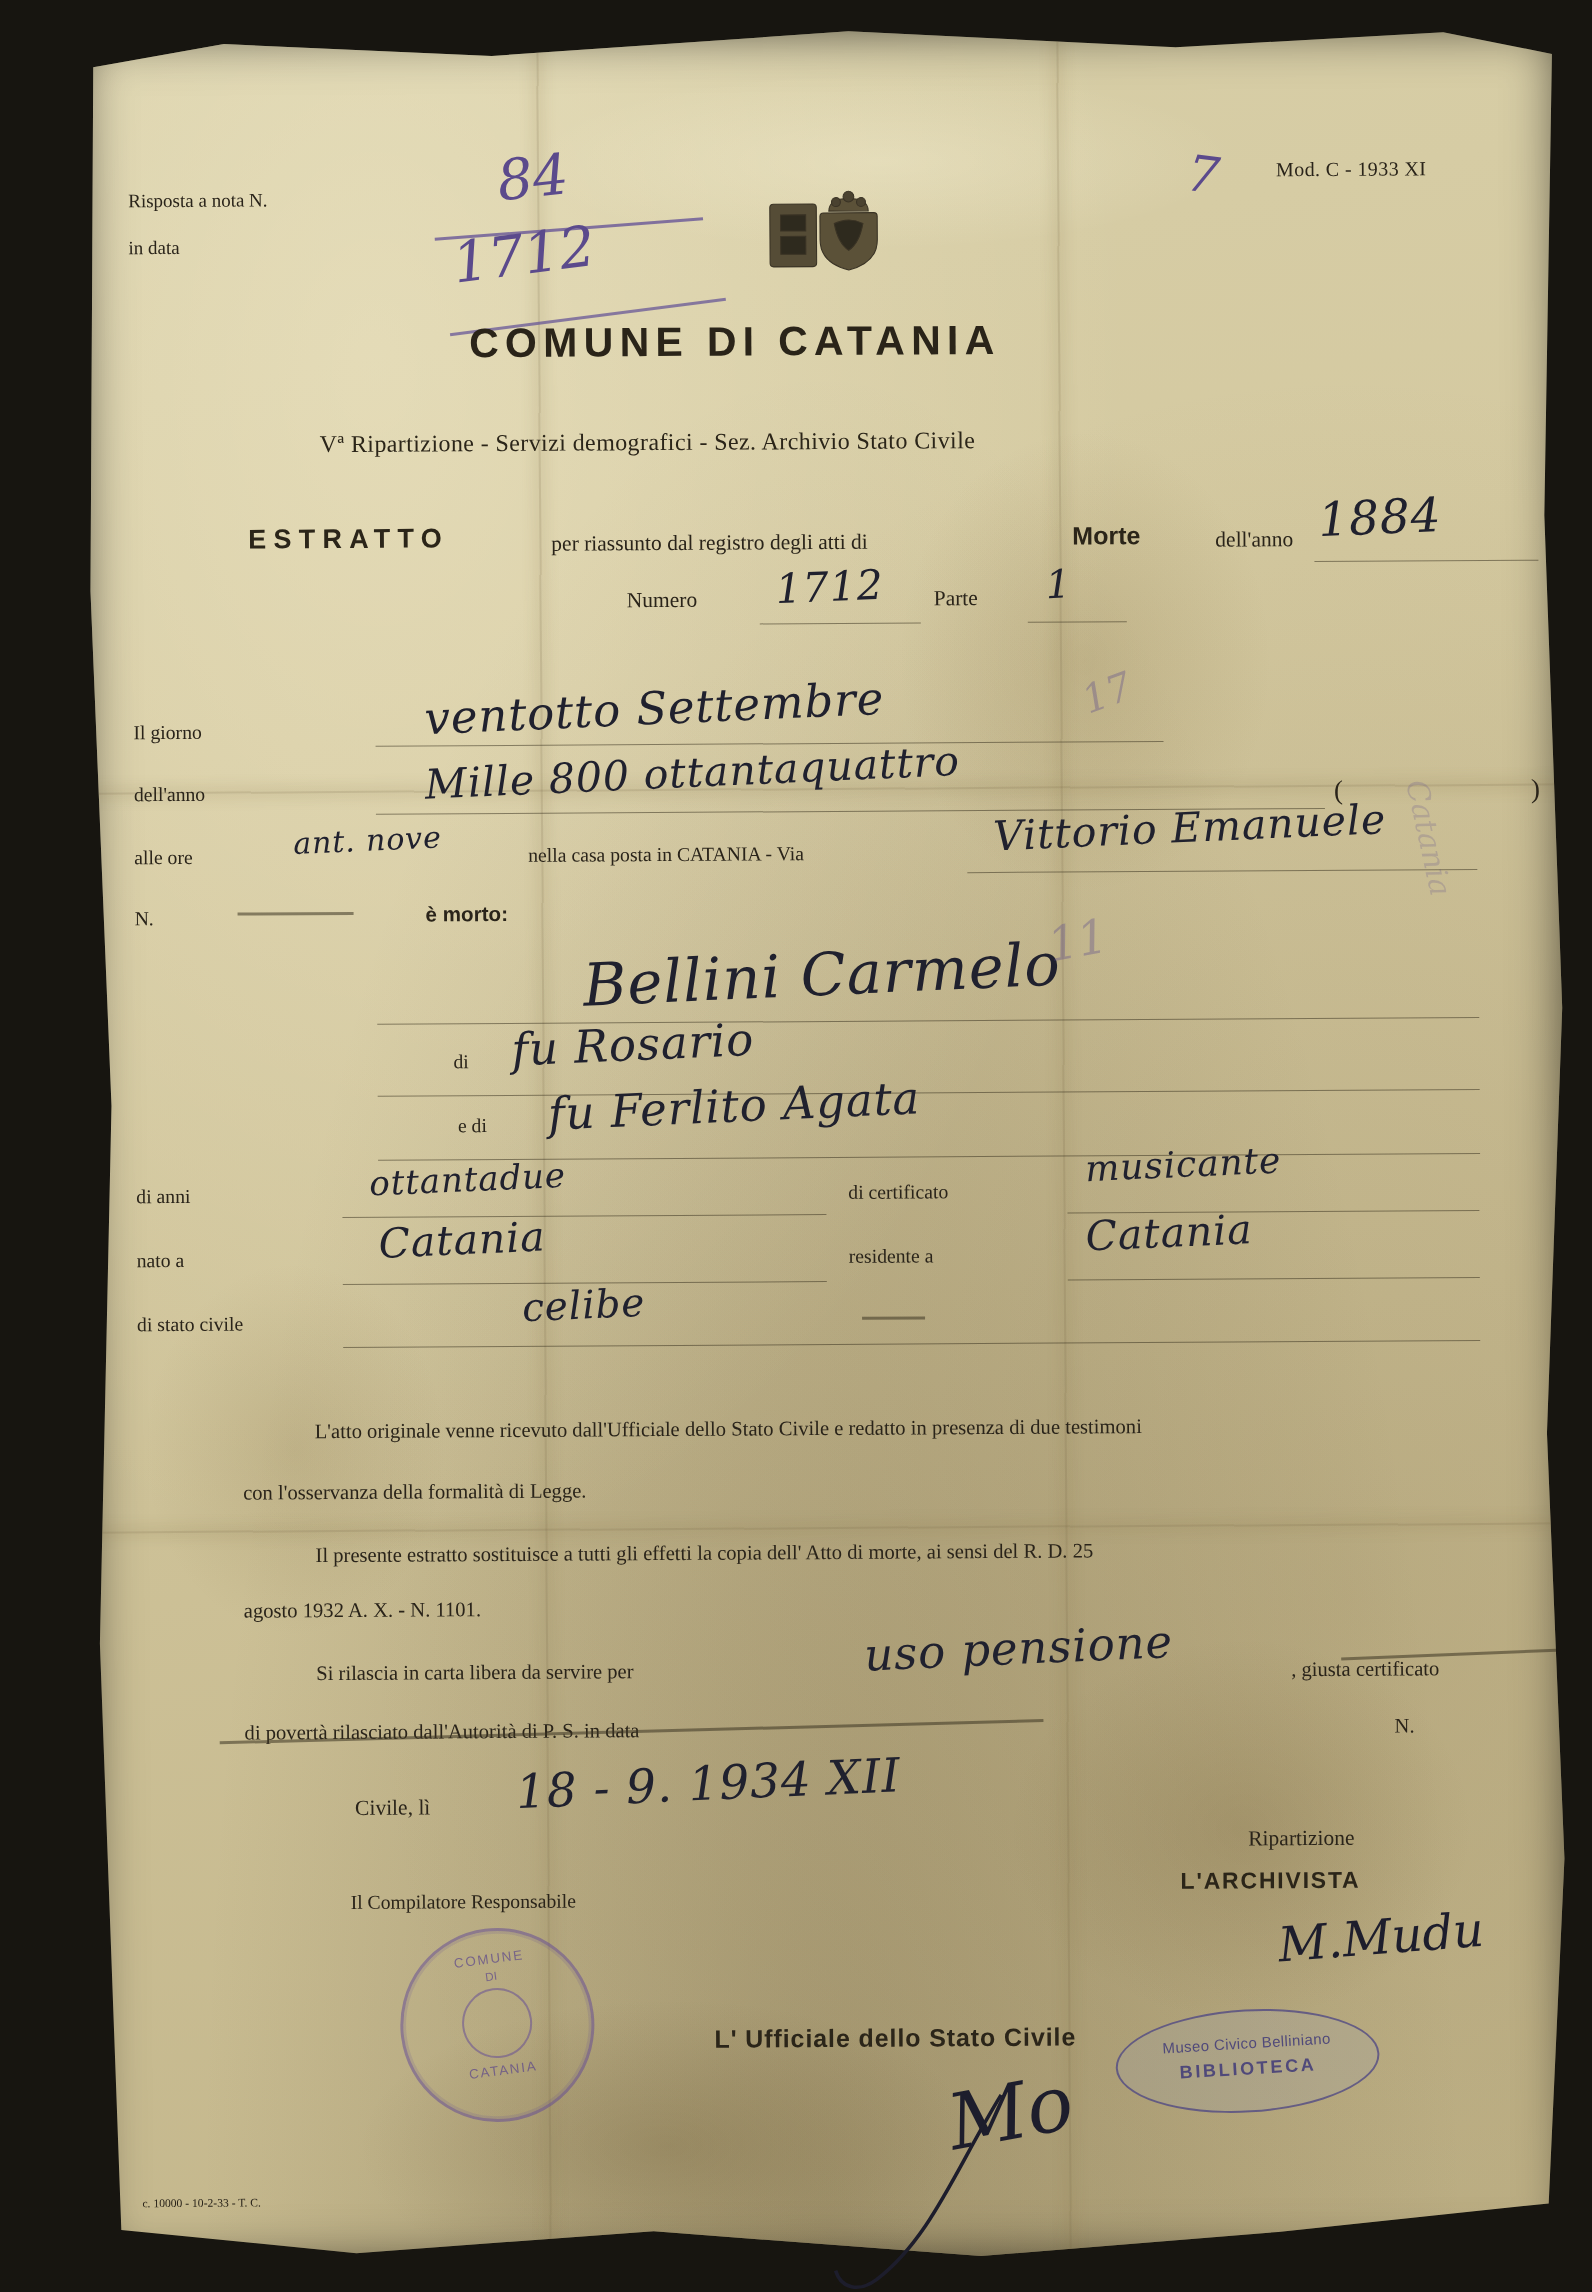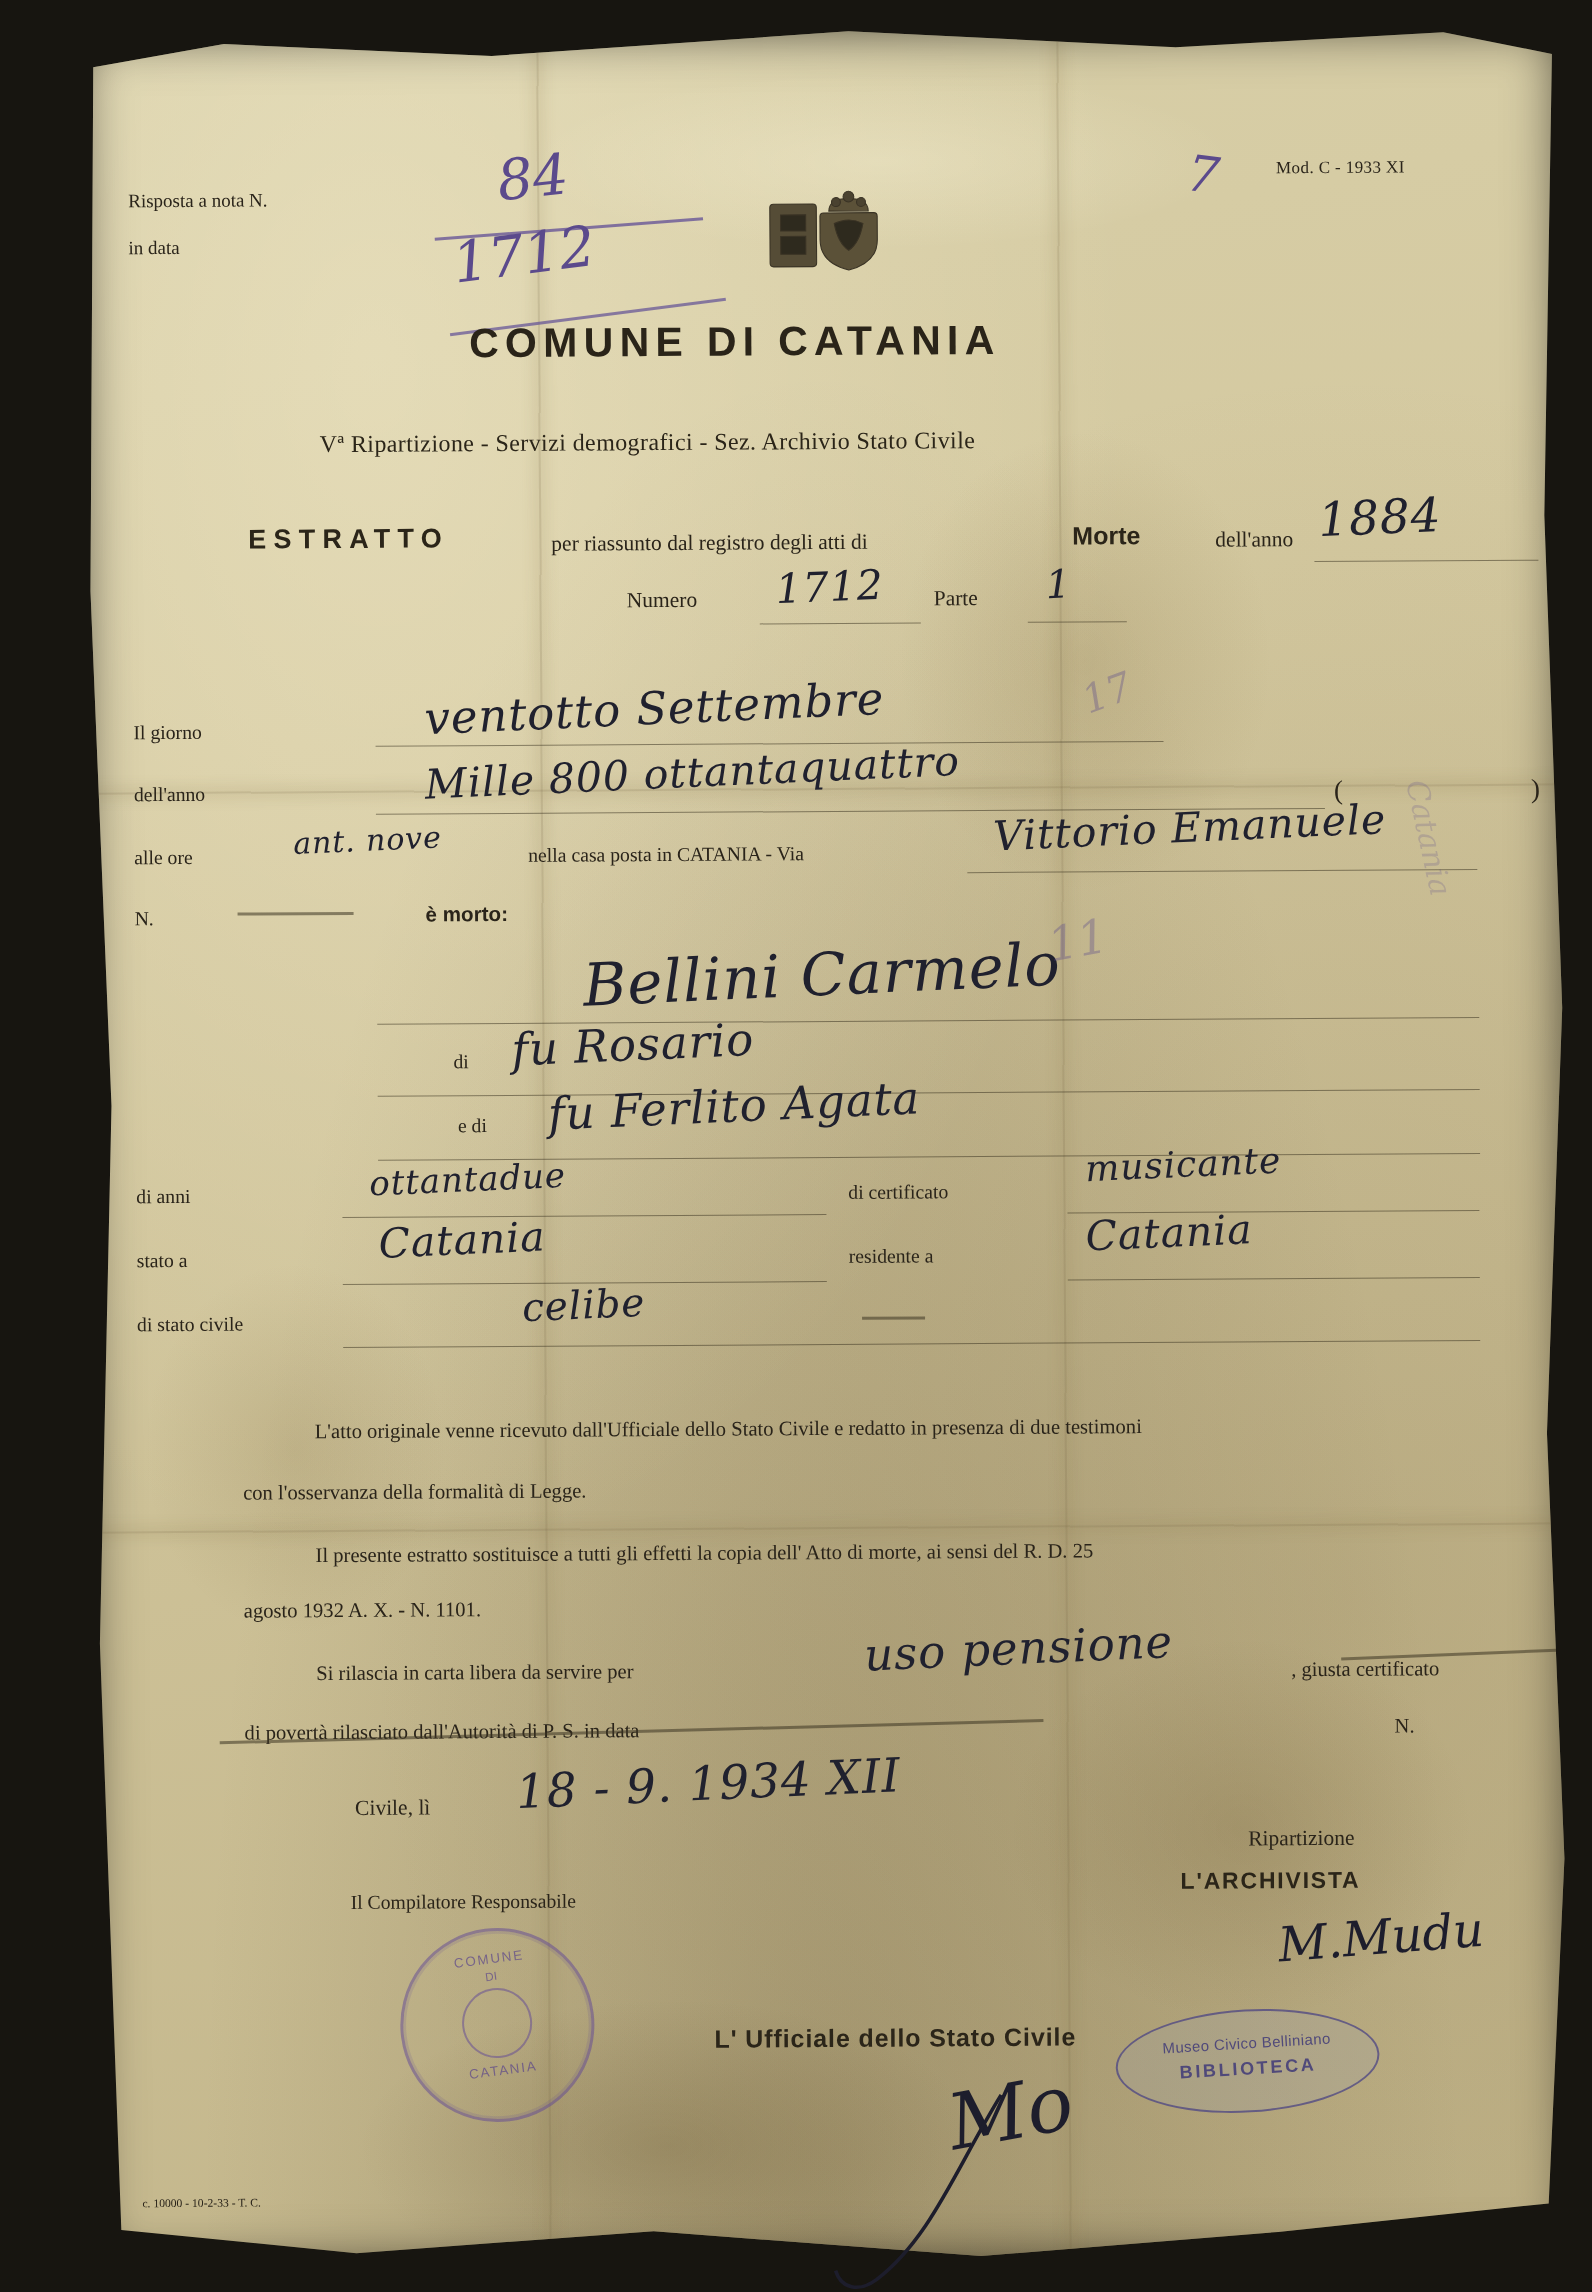--- a/index.html
+++ b/index.html
@@ -119,21 +119,21 @@
     <div class="stain" style="left:30%;top:2%;width:716px;height:179px;background:radial-gradient(ellipse,rgba(255,250,225,.28),rgba(0,0,0,0) 70%);"></div>
 
     <div class="crease v" style="left:31%;"></div>
     <div class="crease v" style="left:66%;"></div>
     <div class="crease h" style="top:34%;"></div>
     <div class="crease h" style="top:67%;"></div>
   </div>
 
   <div id="content">
 
-    <div class="t print small" style="left:1200px;top:134px;font-size:17px;letter-spacing:0.4px;">Mod. C - 1933 XI</div>
+    <div class="t print small" style="left:1200px;top:134px;font-size:20px;letter-spacing:0.4px;">Mod. C - 1933 XI</div>
 
     <div class="t print" style="left:52px;top:159px;font-size:19px;">Risposta a nota N.</div>
     <div class="t print" style="left:52px;top:206px;font-size:19px;">in data</div>
 
     <div class="t violet" style="left:421px;top:116px;font-size:56px;transform:rotate(-6deg);">84</div>
     <div class="rule" style="left:358px;top:199px;width:269px;height:2.7px;background:rgba(96,78,150,.75);transform:rotate(-4deg);"></div>
     <div class="t violet" style="left:376px;top:193px;font-size:56px;transform:rotate(-7deg);">1712</div>
     <div class="rule" style="left:372px;top:287px;width:278px;height:2.7px;background:rgba(96,78,150,.7);transform:rotate(-7deg);"></div>
 
     <div class="t violet" style="left:1111px;top:121px;font-size:50px;transform:rotate(8deg);">7</div>
@@ -200,21 +200,21 @@
     <div class="t hand" style="left:466px;top:1052px;font-size:45px;">fu Ferlito Agata</div>
     <div class="rule" style="left:296px;top:1130px;width:1102px;"></div>
 
     <div class="t print lbl" style="left:54px;top:1154px;">di anni</div>
     <div class="t hand" style="left:287px;top:1130px;font-size:34px;">ottantadue</div>
     <div class="t print lbl" style="left:766px;top:1154px;">di certificato</div>
     <div class="t hand" style="left:1003px;top:1119px;font-size:36px;">musicante</div>
     <div class="rule" style="left:260px;top:1187px;width:484px;"></div>
     <div class="rule" style="left:985px;top:1187px;width:412px;"></div>
 
-    <div class="t print lbl" style="left:54px;top:1218px;">stato a</div>
+    <div class="t print lbl" style="left:54px;top:1218px;">nato a</div>
     <div class="t hand" style="left:296px;top:1187px;font-size:41px;">Catania</div>
     <div class="t print lbl" style="left:766px;top:1218px;">residente a</div>
     <div class="t hand" style="left:1003px;top:1184px;font-size:41px;">Catania</div>
     <div class="rule" style="left:260px;top:1254px;width:484px;"></div>
     <div class="rule" style="left:985px;top:1254px;width:412px;"></div>
 
     <div class="t print lbl" style="left:54px;top:1282px;">di stato civile</div>
     <div class="t hand" style="left:439px;top:1254px;font-size:39px;">celibe</div>
     <div class="rule" style="left:779px;top:1290px;width:63px;height:2.7px;"></div>
     <div class="rule" style="left:260px;top:1317px;width:1137px;"></div>

